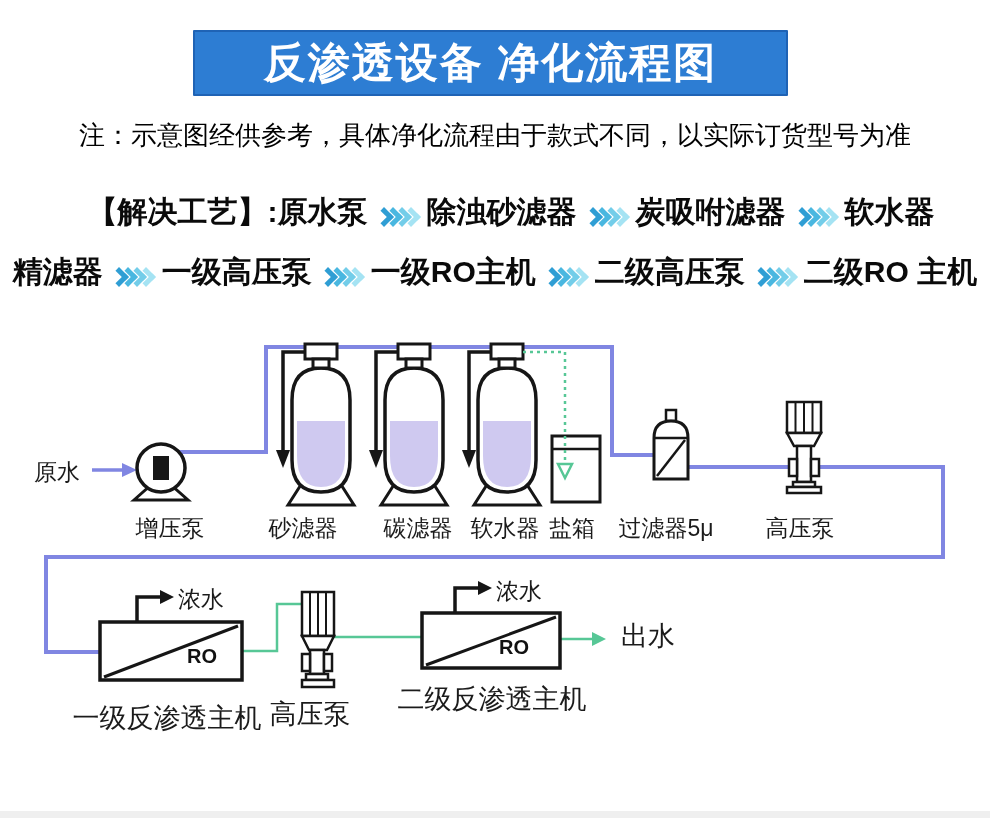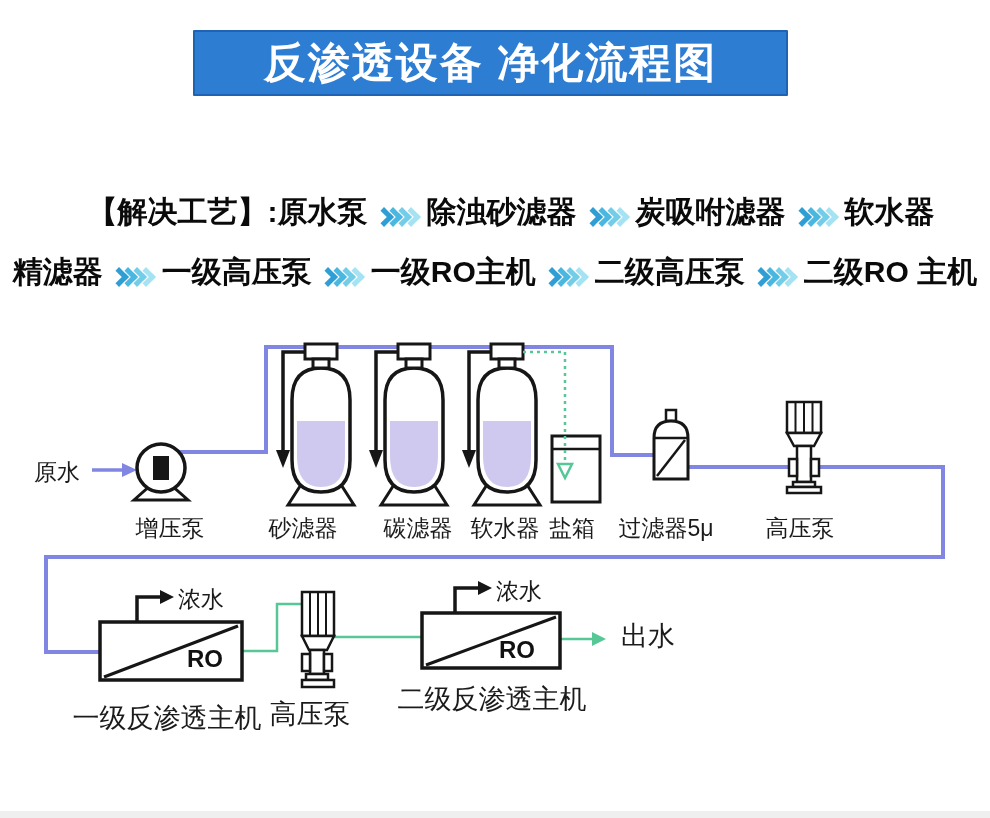--- a/index.html
+++ b/index.html
@@ -24,21 +24,21 @@
   .note{left:0;top:118px;width:990px;text-align:center;font-size:26px;font-weight:500;color:#000;}
   .flowline{left:0;width:990px;text-align:center;font-size:30px;font-weight:700;color:#0a0a0a;}
   .fl1{top:192px;margin-left:16px;} .fl2{top:252px;}
   .flow-arrow{display:inline-flex;align-items:center;margin:0 9px;vertical-align:-2px;}
   .chev{display:inline-block;width:9px;height:9px;border-style:solid;border-width:5px 5px 0 0;
         transform:rotate(45deg);margin-left:-5px;}
   .chev:first-child{margin-left:0;}
   
   .lbl{font-size:23px;font-weight:500;color:#1b1b1b;}
   .lbl-c{transform:translateX(-50%);}
-  .ro-txt{font-size:24px;font-weight:700;color:#111;}
+  .ro-txt{font-size:20px;font-weight:700;color:#111;}
   .big{font-size:27px;}
   
   .blue-line{fill:none;stroke:var(--pipe-blue);stroke-width:4;}
   .blue-thin{fill:none;stroke:var(--pipe-blue);stroke-width:3.5;}
   .bluef{fill:var(--pipe-blue);stroke:none;}
   .green-line{fill:none;stroke:var(--pipe-green);stroke-width:2.5;}
   .green-dash{fill:none;stroke:var(--pipe-green);stroke-width:2.5;stroke-dasharray:3 4;}
   .greenf{fill:var(--pipe-green);stroke:none;}
   .gf{fill:#fff;stroke:var(--pipe-green);stroke-width:2.5;}
   .blk{fill:#fff;stroke:var(--ink);stroke-width:3;}
@@ -53,20 +53,21 @@
 </style>
 </head>
 <body>
 
 <div id="app">
 
   <div class="abs banner">
     <span>反渗透设备 净化流程图</span>
   </div>
 
+  <div class="abs note">注：示意图经供参考，具体净化流程由于款式不同，以实际订货型号为准</div>
 
   <div class="abs flowline fl1"><span>【解决工艺】:原水泵</span><span class="flow-arrow">
         <i class="chev" style="border-color: rgb(47, 158, 212);"></i>
         <i class="chev" style="border-color: rgb(73, 183, 224);"></i>
         <i class="chev" style="border-color: rgb(115, 205, 233);"></i>
         <i class="chev" style="border-color: rgb(165, 227, 243);"></i>
       </span><span>除浊砂滤器</span><span class="flow-arrow">
         <i class="chev" style="border-color: rgb(47, 158, 212);"></i>
         <i class="chev" style="border-color: rgb(73, 183, 224);"></i>
         <i class="chev" style="border-color: rgb(115, 205, 233);"></i>

